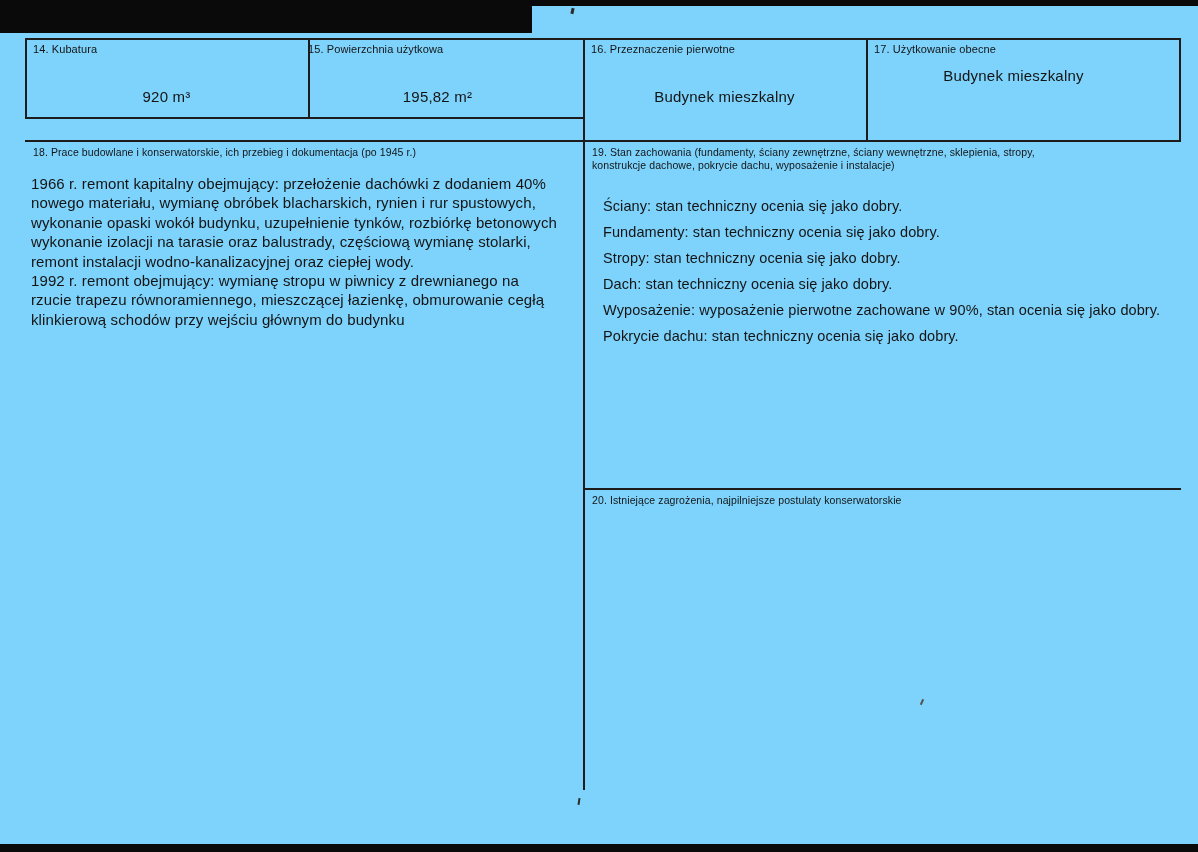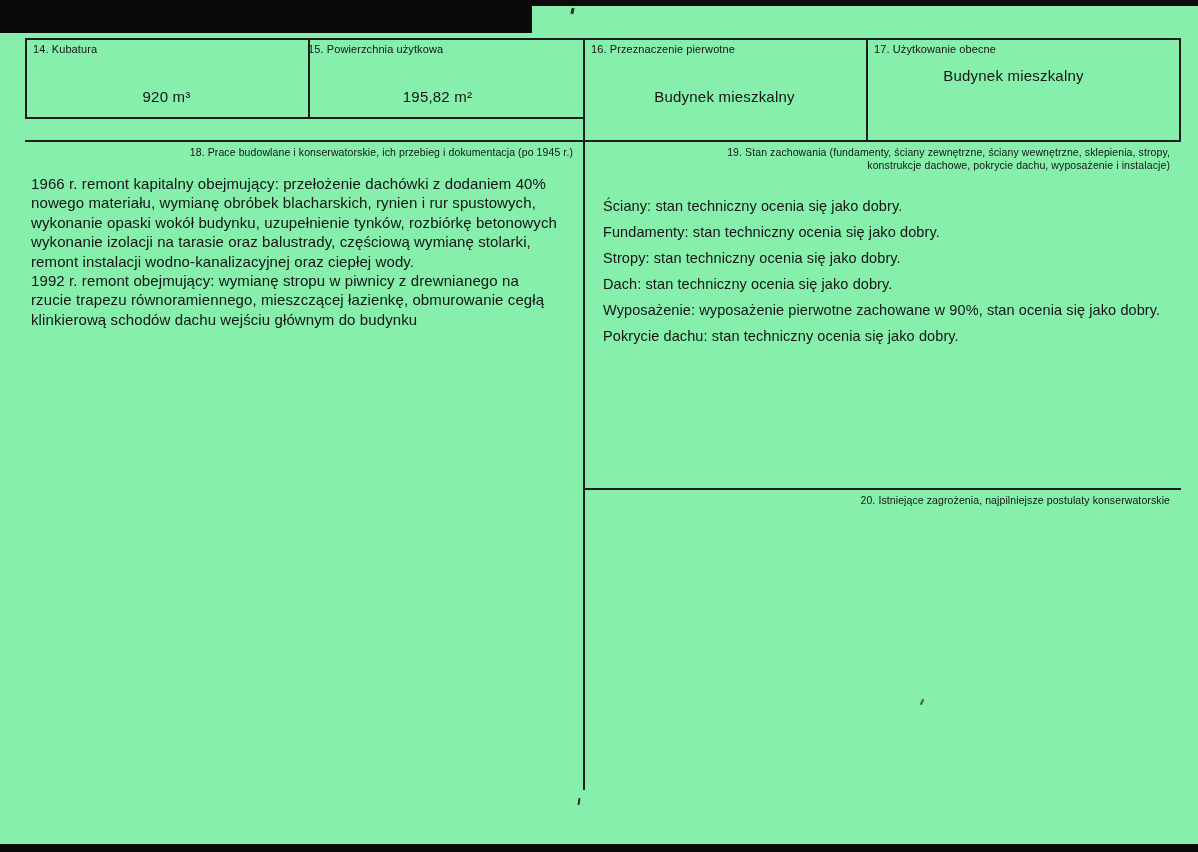--- a/index.html
+++ b/index.html
@@ -4,21 +4,21 @@
 <style>
   html, body {
     margin: 0;
     padding: 0;
     background: #e8e8e8;
   }
   .page {
     position: relative;
     width: 1198px;
     height: 852px;
-    background: #86efac;
+    background: #7dd3fc;
     overflow: hidden;
     font-family: "Liberation Sans", sans-serif;
     color: #141414;
   }
   
   .scan { position: absolute; background: #0a0a0a; }
   .scan.top-left  { left: 0;   top: 0;   width: 532px;  height: 33px; }
   .scan.top-right { left: 530px; top: 0; width: 668px;  height: 6px; }
   .scan.bottom    { left: 0;   top: 844px; width: 1198px; height: 8px; }
 
@@ -67,21 +67,20 @@
   .sec18 {
     position: absolute;
     left: 25px; top: 141px;
     width: 558px;
   }
   .sec-title {
     font-size: 10.5px;
     line-height: 13px;
     padding: 5px 10px 0 8px;
     letter-spacing: 0.1px;
-    text-align: right;
   }
   .sec18 .body {
     margin: 15px 0 0 6px;
     font-size: 15px;
     line-height: 19.4px;
     letter-spacing: 0.1px;
   }
 
   
   .sec19 {
@@ -152,21 +151,21 @@
   <div class="sec18">
     <div class="sec-title">18. Prace budowlane i konserwatorskie, ich przebieg i dokumentacja (po 1945 r.)</div>
     <div class="body">
       <div>1966 r. remont kapitalny obejmujący: przełożenie dachówki z dodaniem 40%</div>
       <div>nowego materiału, wymianę obróbek blacharskich, rynien i rur spustowych,</div>
       <div>wykonanie opaski wokół budynku, uzupełnienie tynków, rozbiórkę betonowych</div>
       <div>wykonanie izolacji na tarasie oraz balustrady, częściową wymianę stolarki,</div>
       <div>remont instalacji wodno-kanalizacyjnej oraz ciepłej wody.</div>
       <div>1992 r. remont obejmujący: wymianę stropu w piwnicy z drewnianego na</div>
       <div>rzucie trapezu równoramiennego, mieszczącej łazienkę, obmurowanie cegłą</div>
-      <div>klinkierową schodów dachu wejściu głównym do budynku</div>
+      <div>klinkierową schodów przy wejściu głównym do budynku</div>
     </div>
   </div>
 
   <div class="sec19">
     <div class="sec-title">
       <div>19. Stan zachowania (fundamenty, ściany zewnętrzne, ściany wewnętrzne, sklepienia, stropy,</div>
       <div>konstrukcje dachowe, pokrycie dachu, wyposażenie i instalacje)</div>
     </div>
     <div class="items">
       <div class="item">Ściany: stan techniczny ocenia się jako dobry.</div>

